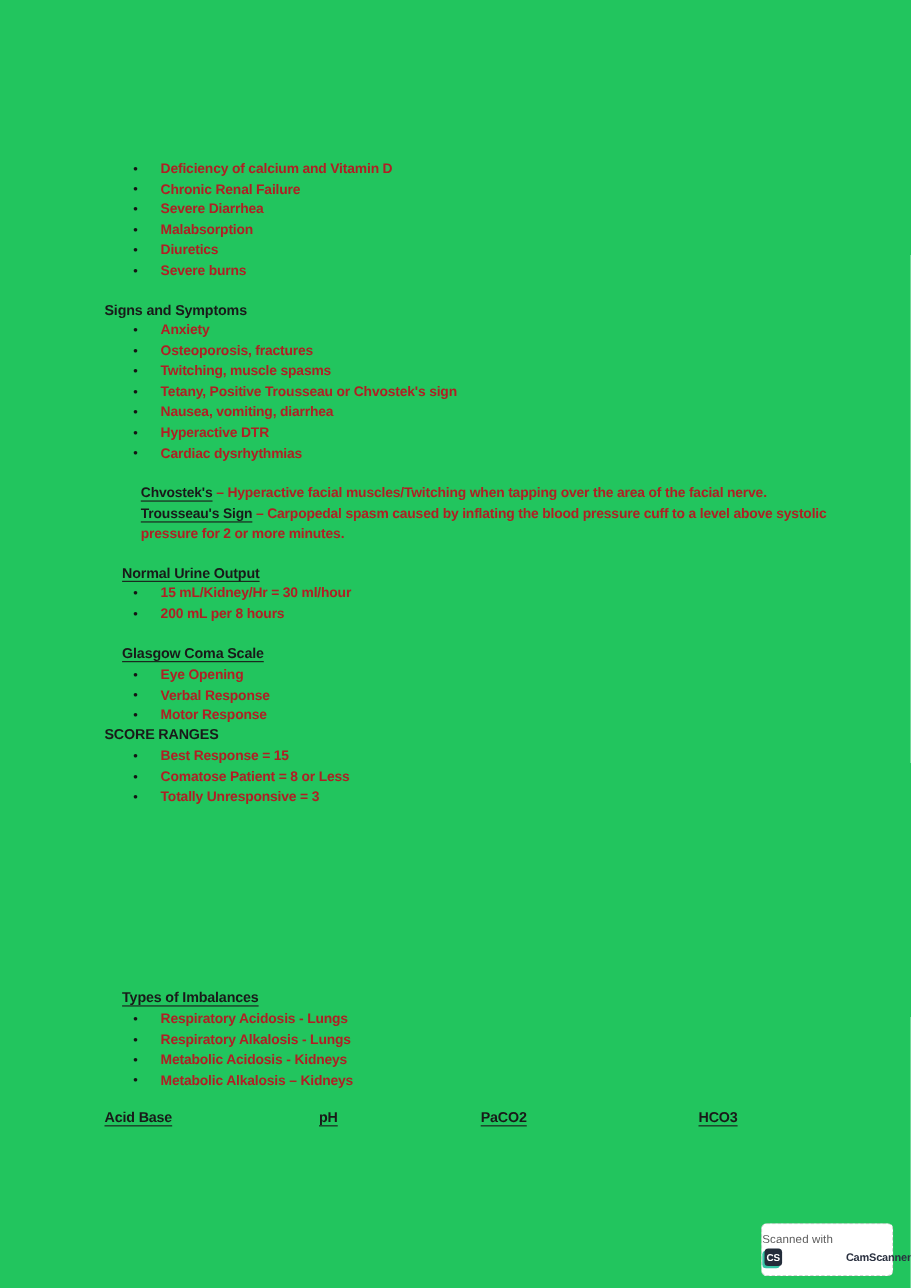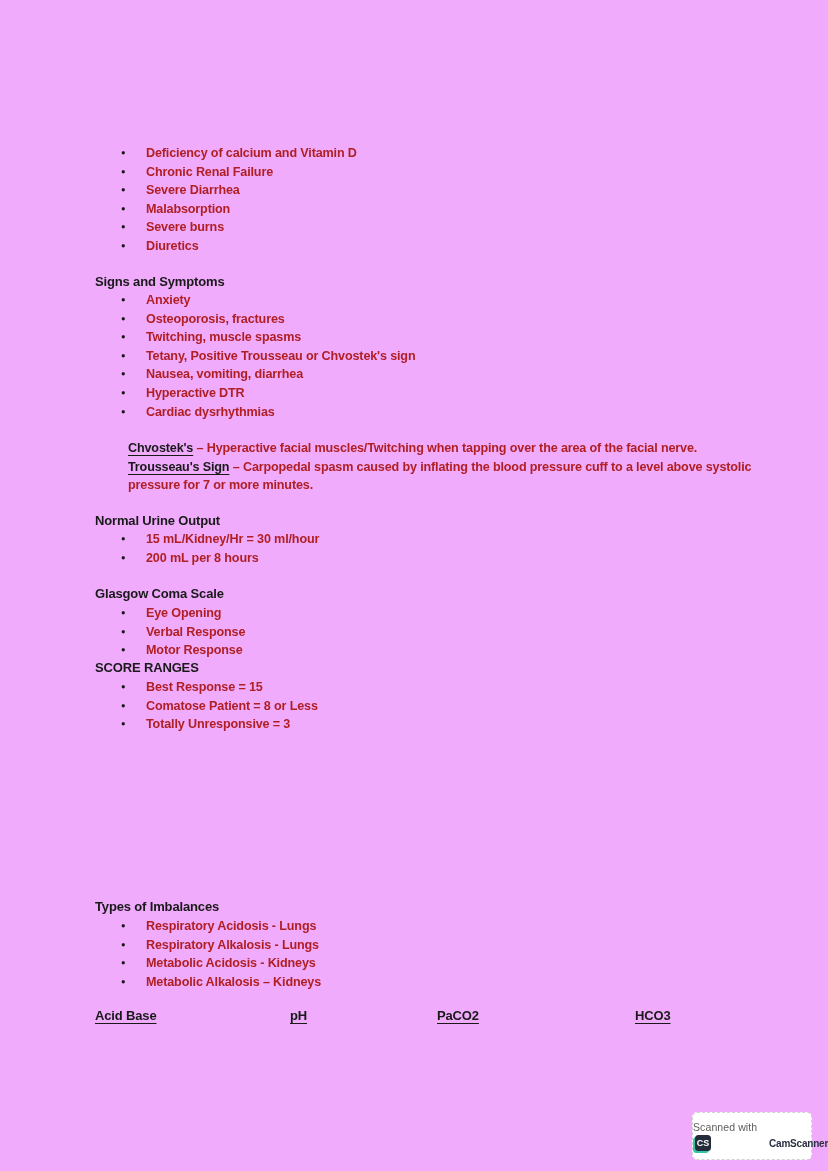--- a/index.html
+++ b/index.html
@@ -3,21 +3,21 @@
 <meta charset="utf-8">
 <style>
   :root{
     --red:#b01f24;
     --ink:#191919;
   }
   html,body{margin:0;padding:0;background:#ffffff;}
   .page{
     position:relative;
     width:828px;height:1171px;
-    background:#f0abfc;
+    background:#22c55e;
     font-family:"Liberation Sans",sans-serif;
     overflow:hidden;
   }
   .blist{
     position:absolute;left:95px;margin:0;padding:0;list-style:none;
   }
   .blist li{
     position:relative;
     padding-left:51px;
     line-height:18.6px;
@@ -36,22 +36,24 @@
   }
   .heading{
     position:absolute;left:95px;
     font-size:13px;font-weight:700;
     letter-spacing:-0.15px;
     line-height:18.6px;
     color:var(--ink);
     white-space:nowrap;
   }
   .u{
+    text-decoration:underline;
     text-decoration-thickness:1.4px;
     text-underline-offset:2.5px;
+    margin-left:16px;
   }
   .defs{
     position:absolute;left:95px;top:439px;width:655px;margin-left:33px;
   }
   .defs p{
     margin:0;
     font-size:12.6px;font-weight:700;
     letter-spacing:-0.15px;
     line-height:18.6px;
     color:var(--red);
@@ -108,38 +110,38 @@
 </head>
 <body>
 
 <div class="page">
 
   <ul class="blist" style="top:144px">
     <li>Deficiency of calcium and Vitamin D</li>
     <li>Chronic Renal Failure</li>
     <li>Severe Diarrhea</li>
     <li>Malabsorption</li>
+    <li>Diuretics</li>
     <li>Severe burns</li>
-    <li>Diuretics</li>
   </ul>
 
   <div class="heading" style="top:273px">Signs and Symptoms</div>
   <ul class="blist" style="top:291px">
     <li>Anxiety</li>
     <li>Osteoporosis, fractures</li>
     <li>Twitching, muscle spasms</li>
     <li>Tetany, Positive Trousseau or Chvostek's sign</li>
     <li>Nausea, vomiting, diarrhea</li>
     <li>Hyperactive DTR</li>
     <li>Cardiac dysrhythmias</li>
   </ul>
 
   <div class="defs">
     <p><span class="term">Chvostek's</span><span> – Hyperactive facial muscles/Twitching when tapping over the area of the facial nerve.</span></p>
-    <p><span class="term">Trousseau's Sign</span><span> – Carpopedal spasm caused by inflating the blood pressure cuff to a level above systolic pressure for 7 or more minutes.</span></p>
+    <p><span class="term">Trousseau's Sign</span><span> – Carpopedal spasm caused by inflating the blood pressure cuff to a level above systolic pressure for 2 or more minutes.</span></p>
   </div>
 
   <div class="heading u" style="top:512px">Normal Urine Output</div>
   <ul class="blist" style="top:530px">
     <li>15 mL/Kidney/Hr = 30 ml/hour</li>
     <li>200 mL per 8 hours</li>
   </ul>
 
   <div class="heading u" style="top:585px">Glasgow Coma Scale</div>
   <ul class="blist" style="top:604px">

